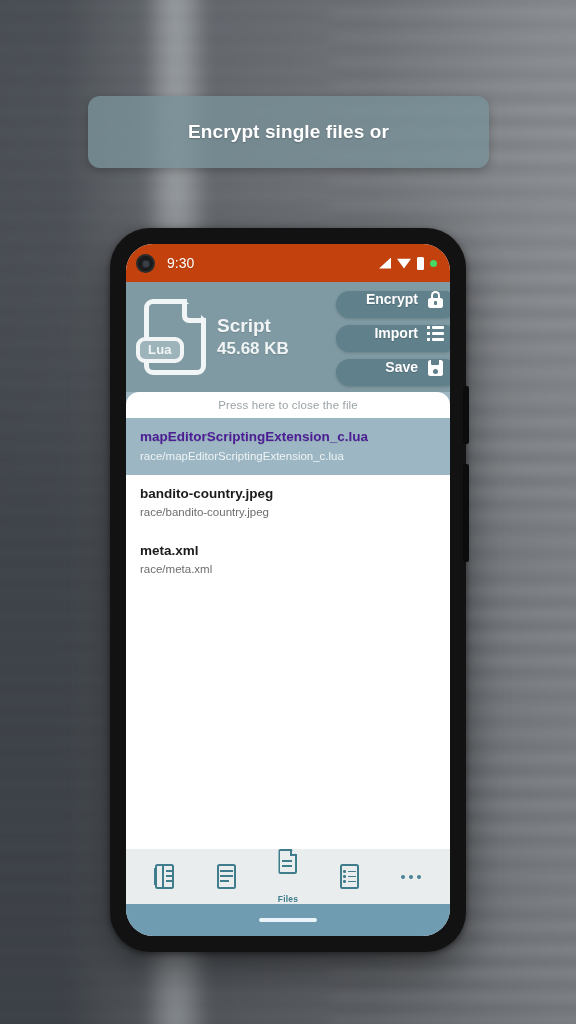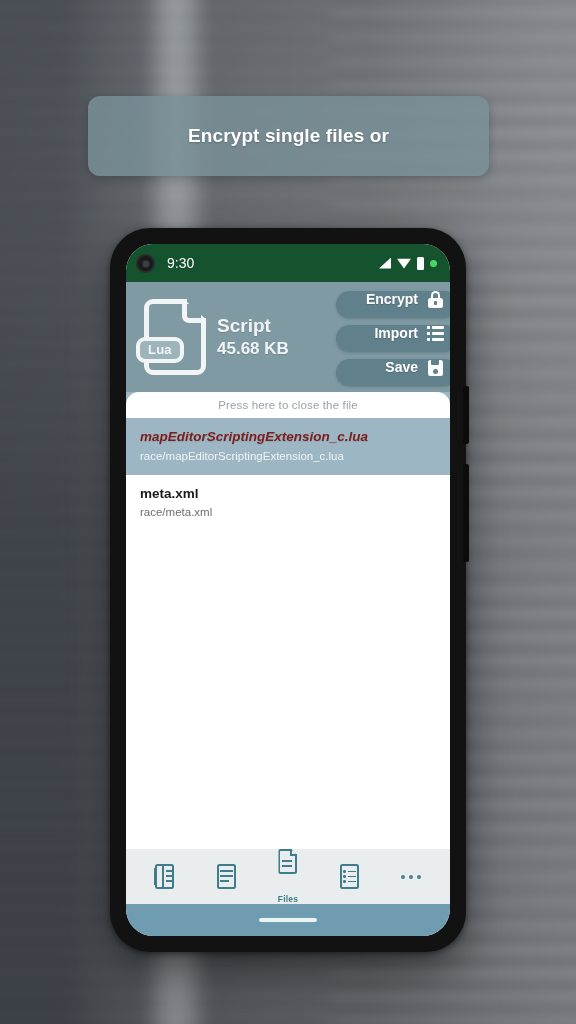--- a/index.html
+++ b/index.html
@@ -51,21 +51,21 @@
   #backdrop .veil{
     position:absolute; inset:-40px;
     background:
       radial-gradient(900px 600px at 52% 18%, rgba(255,255,255,.10), rgba(0,0,0,0) 70%),
       linear-gradient(180deg, rgba(0,0,0,.06), rgba(0,0,0,.14));
   }
   #backdrop .blurwrap{ position:absolute; inset:0; filter:blur(7px); }
 
   
   .banner{
-    position:absolute; left:88px; top:96px; width:401px; height:80px;
+    position:absolute; left:88px; top:96px; width:401px; height:72px;
     background:rgba(121,145,154,.80);
     border-radius:12px;
     box-shadow:0 3px 10px rgba(0,0,0,.22);
     display:flex; align-items:center; justify-content:center;
     text-align:center;
   }
   .banner-text{
     color:#ffffff; font-size:19px; font-weight:bold; line-height:1.22;
     text-shadow:0 1px 2px rgba(0,0,0,.22);
     letter-spacing:.1px;
@@ -91,21 +91,21 @@
     width:324px; height:692px;
     border-radius:27px;
     overflow:hidden;
     background:#ffffff;
     display:flex; flex-direction:column;
   }
 
   
   .statusbar{
     height:38px; flex:0 0 38px;
-    background:#14532d;
+    background:#c2410c;
     display:flex; align-items:center;
     padding:0 13px 0 10px;
     position:relative;
   }
   .camera{
     width:19px; height:19px; border-radius:50%;
     background:#1a1a1a;
     border:2px solid #2b2b2b;
     position:relative; flex:0 0 auto;
   }
@@ -263,21 +263,21 @@
   .row-item{ padding:9px 14px 10px; }
   .row-item.sel{ background:#9cb7c3; }
   .row-item .name{
     font-size:13.5px; font-weight:bold; color:#1b1b1b; line-height:1.45;
     white-space:nowrap; overflow:hidden; text-overflow:clip;
   }
   .row-item .path{
     font-size:11.5px; color:#6d6d6d; line-height:1.5; margin-top:1px;
     white-space:nowrap; overflow:hidden;
   }
-  .row-item.sel .name{ color:#7f1d1d; text-shadow:0 1px 1px rgba(0,0,0,.10);font-style:italic; }
+  .row-item.sel .name{ color:#4c1d95; text-shadow:0 1px 1px rgba(0,0,0,.10); }
   .row-item.sel .path{ color:#eef3f5; }
 
   
   .tabbar{
     flex:0 0 46px;
     background:#e9edee;
     display:flex; align-items:center; justify-content:space-around;
     padding:0 8px;
   }
   .tab{
@@ -414,20 +414,24 @@
         <span class="txt">Press here to close the file</span>
       </div>
     </div>
 
     <div class="list">
       <div class="row-item sel">
         <div class="name">mapEditorScriptingExtension_c.lua</div>
         <div class="path">race/mapEditorScriptingExtension_c.lua</div>
       </div>
       <div class="row-item">
+        <div class="name">bandito-country.jpeg</div>
+        <div class="path">race/bandito-country.jpeg</div>
+      </div>
+      <div class="row-item">
         <div class="name">meta.xml</div>
         <div class="path">race/meta.xml</div>
       </div>
     </div>
 
     <div class="tabbar">
       <div class="tab">
         <span class="glyph g-book">
           <span class="doc-frame"></span>
           <span class="spine"></span>

